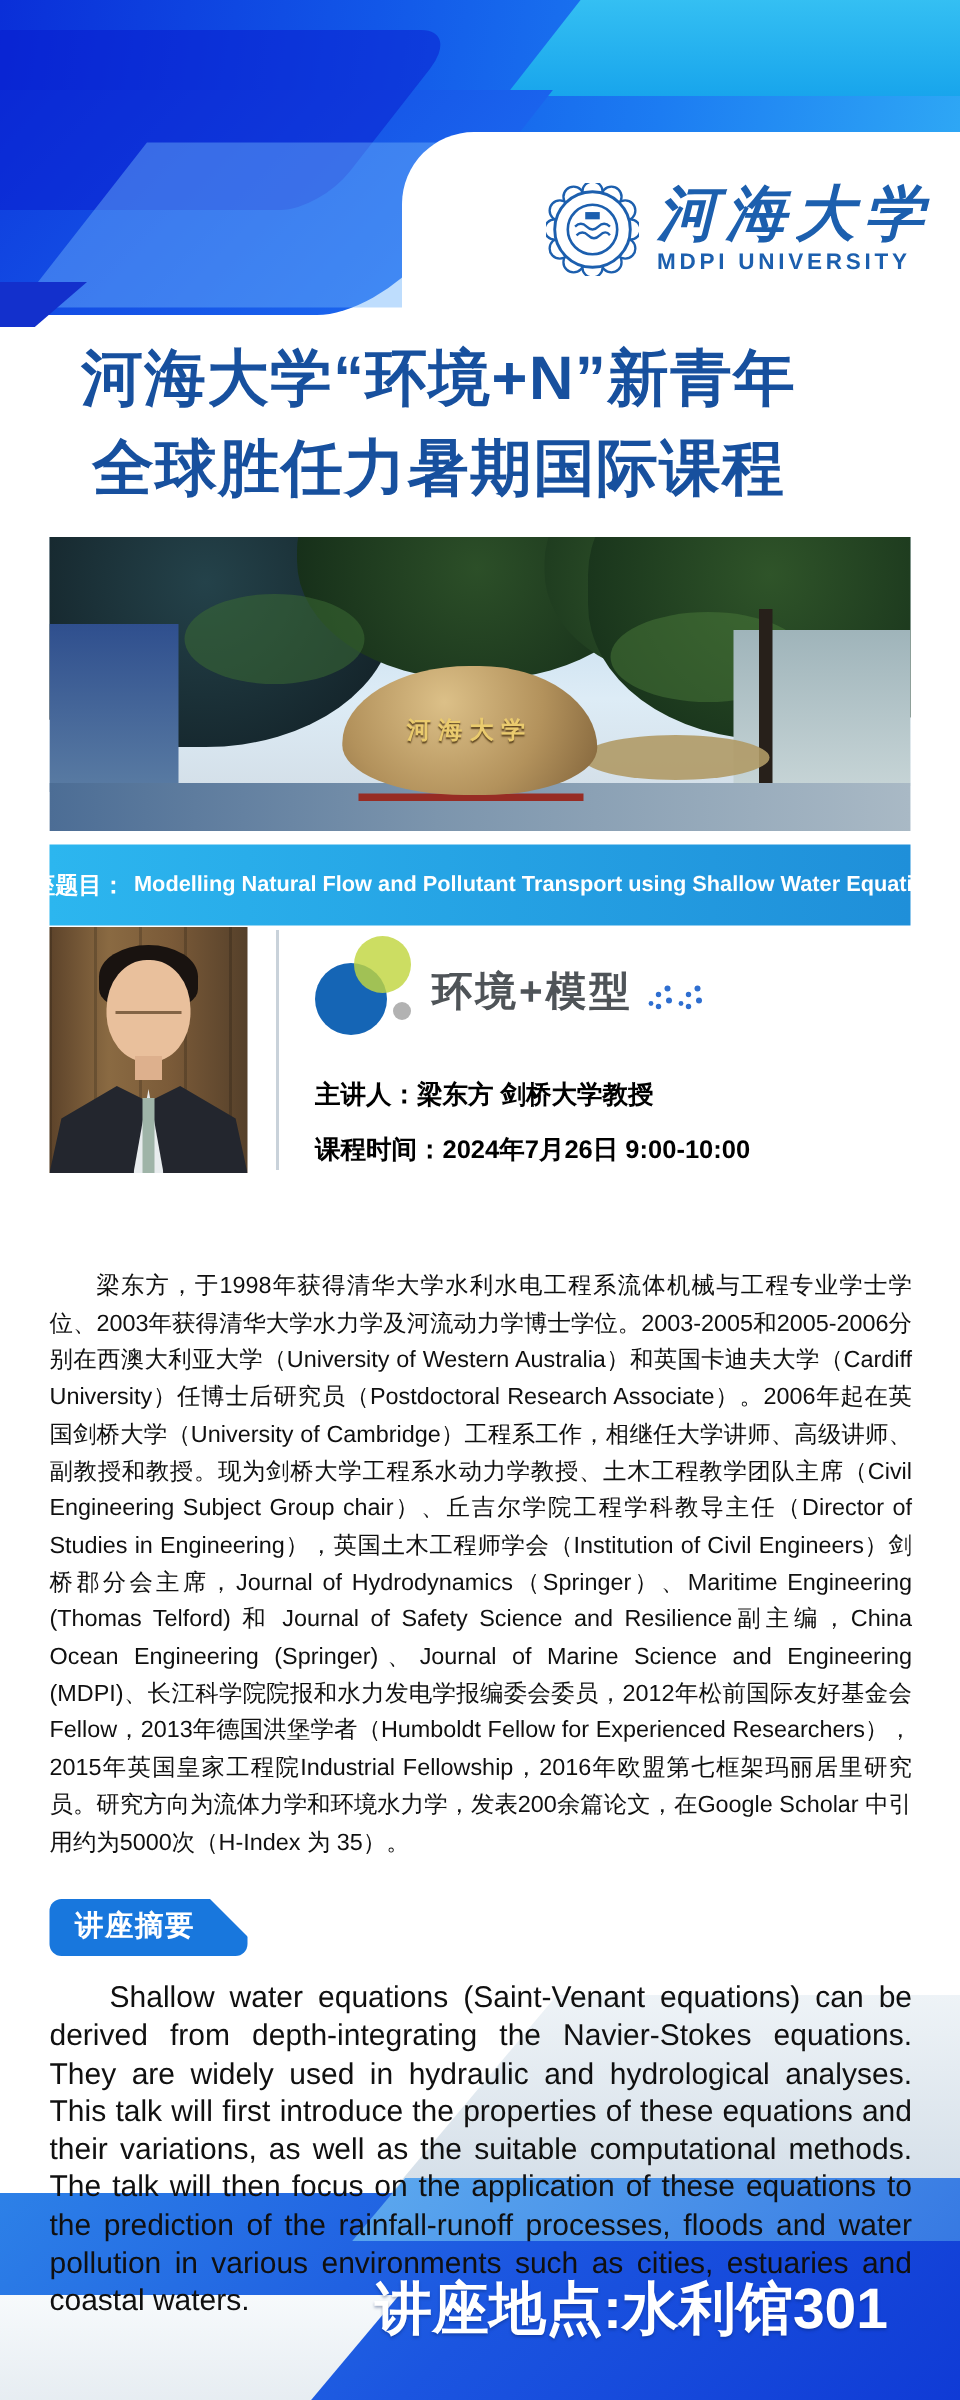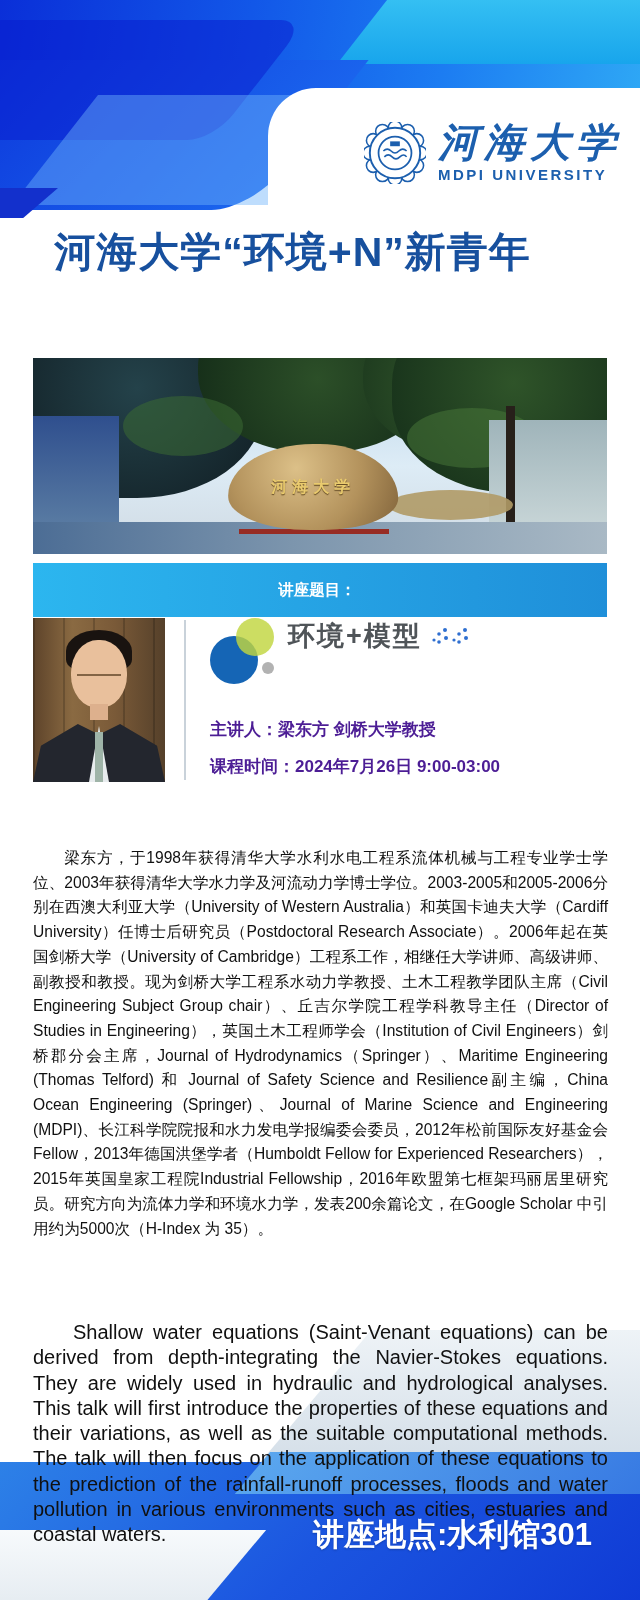--- a/index.html
+++ b/index.html
@@ -80,28 +80,28 @@
   .portrait .glasses{position:absolute;left:44px;top:46px;width:44px;height:10px;
     border-bottom:2px solid rgba(120,90,60,.9);}
   .portrait .neck{position:absolute;left:57px;top:86px;width:18px;height:16px;background:#ddb08d;}
   .portrait .suit{position:absolute;left:0;bottom:0;width:132px;height:66px;background:#23262e;
     clip-path:polygon(0 100%,6% 45%,34% 12%,50% 28%,66% 12%,94% 45%,100% 100%);}
   .portrait .shirt{position:absolute;left:56px;bottom:0;width:20px;height:56px;background:#e8ecee;
     clip-path:polygon(50% 0,0 100%,100% 100%);}
   .portrait .tie{position:absolute;left:62px;bottom:0;width:8px;height:50px;background:#9fb4a8;}
   .divider{position:absolute;left:151px;top:2px;width:2px;height:160px;background:#c9d2da;}
   .sp-right{position:absolute;left:177px;top:0;width:397px;}
-  .prog{display:flex;align-items:flex-start;height:86px;}
+  .prog{display:flex;align-items:center;height:86px;}
   .prog-logo{position:relative;width:74px;height:74px;flex:0 0 auto;}
   .pl-blue{position:absolute;left:0;top:18px;width:48px;height:48px;border-radius:50%;background:#1565b5;}
   .pl-green{position:absolute;left:26px;top:0;width:38px;height:38px;border-radius:50%;background:rgba(193,214,64,.82);}
   .pl-gray{position:absolute;left:52px;top:44px;width:12px;height:12px;border-radius:50%;background:#b2b2b2;}
   .prog-name{font-size:27px;font-weight:800;color:#4f5458;letter-spacing:2px;margin-left:4px;}
   .prog-dots{margin-left:8px;margin-top:6px;}
-  .sp-line{font-size:17px;color:#4c1d95;margin-top:14px;}
+  .sp-line{font-size:17px;color:#000000;margin-top:14px;}
   .sp-line .l{font-weight:800;}
   .sp-line .v{font-weight:600;}
 
   
   .badge{position:absolute;left:33px;width:132px;height:38px;background:#1877dd;border-radius:8px;
     color:#fff;font-size:19px;font-weight:800;line-height:38px;padding-left:17px;box-sizing:border-box;
     letter-spacing:1px;}
   .badge::after{content:'';position:absolute;right:-1px;top:-1px;width:0;height:0;
     border-top:27px solid #fff;border-left:27px solid transparent;}
   .badge-bio{top:794px;}
@@ -115,21 +115,21 @@
   
   .deco-gray{position:absolute;right:-90px;top:1330px;width:430px;height:170px;transform:skewX(-40deg);
     background:linear-gradient(180deg,#eef3f7,#cdd9e4);z-index:0;}
   .footer{position:absolute;left:0;top:1452px;width:640px;height:148px;overflow:hidden;z-index:1;}
   .ft-band{position:absolute;left:-120px;top:10px;width:980px;height:170px;transform:skewX(-40deg);
     background:linear-gradient(100deg,#2f86e8 0%,#1b55e0 45%,#0a2ed0 100%);}
   .ft-band2{position:absolute;left:260px;top:-18px;width:500px;height:60px;transform:skewX(-40deg);
     background:linear-gradient(100deg,#5aa6ee,#2f6fe0);}
   .ft-light{position:absolute;left:-210px;top:78px;width:430px;height:110px;transform:skewX(-40deg);
     background:linear-gradient(180deg,#f7fafc,#dde5ec);}
-  .ft-text{position:absolute;right:48px;top:62px;color:#fff;font-size:31px;white-space:nowrap;
+  .ft-text{position:absolute;right:48px;top:62px;color:#fff;font-size:38px;white-space:nowrap;
     text-shadow:0 1px 2px rgba(0,30,90,.35);}
   .ft-text .l{font-weight:800;}
   .ft-text .v{font-weight:600;}
 </style>
 </head>
 <body>
 
 <div class="poster">
 
   <div class="header">
@@ -163,20 +163,21 @@
       <div>
         <div class="logo-cn">河海大学</div>
         <div class="logo-en">MDPI UNIVERSITY</div>
       </div>
     </div>
     <div class="hdr-corner"></div>
   </div>
 
   <div class="main-title">
     <div>河海大学“环境+N”新青年</div>
+    <div>全球胜任力暑期国际课程</div>
   </div>
 
   <div class="photo">
     <div class="ph-trees-left"></div>
     <div class="ph-trees-mid"></div>
     <div class="ph-trees-mid2"></div>
     <div class="ph-trees-right"></div>
     <div class="ph-leaf1"></div>
     <div class="ph-leaf2"></div>
     <div class="ph-wall-left"></div>
@@ -185,20 +186,21 @@
     <div class="ph-road"></div>
     <div class="ph-bush"></div>
     <div class="ph-base"></div>
     <div class="ph-stone">
       <span>河海大学</span>
     </div>
   </div>
 
   <div class="bar">
     <span class="lbl">讲座题目：</span>
+    <span class="ttl">Modelling Natural Flow and Pollutant Transport using Shallow Water Equations</span>
   </div>
 
   <div class="speaker">
     <div class="portrait">
       <div class="wood"></div>
       <div class="hair"></div>
       <div class="face"></div>
       <div class="glasses"></div>
       <div class="neck"></div>
       <div class="suit"></div>
@@ -226,27 +228,28 @@
               <circle cx="29" cy="18" r="1.8"></circle>
             <circle cx="35" cy="6" r="2"></circle>
               <circle cx="36" cy="14" r="2"></circle>
           </g>
         </svg>
       </div>
       <div class="sp-line">
         <span class="l">主讲人：</span><span class="v">梁东方 剑桥大学教授</span>
       </div>
       <div class="sp-line">
-        <span class="l">课程时间：</span><span class="v">2024年7月26日 9:00-03:00</span>
+        <span class="l">课程时间：</span><span class="v">2024年7月26日 9:00-10:00</span>
       </div>
     </div>
   </div>
 
   <div class="para para-bio">梁东方，于1998年获得清华大学水利水电工程系流体机械与工程专业学士学位、2003年获得清华大学水力学及河流动力学博士学位。2003-2005和2005-2006分别在西澳大利亚大学（University of Western Australia）和英国卡迪夫大学（Cardiff University）任博士后研究员（Postdoctoral Research Associate）。2006年起在英国剑桥大学（University of Cambridge）工程系工作，相继任大学讲师、高级讲师、副教授和教授。现为剑桥大学工程系水动力学教授、土木工程教学团队主席（Civil Engineering Subject Group chair）、丘吉尔学院工程学科教导主任（Director of Studies in Engineering），英国土木工程师学会（Institution of Civil Engineers）剑桥郡分会主席，Journal of Hydrodynamics（Springer）、Maritime Engineering (Thomas Telford) 和 Journal of Safety Science and Resilience副主编，China Ocean Engineering (Springer)、Journal of Marine Science and Engineering (MDPI)、长江科学院院报和水力发电学报编委会委员，2012年松前国际友好基金会 Fellow，2013年德国洪堡学者（Humboldt Fellow for Experienced Researchers），2015年英国皇家工程院Industrial Fellowship，2016年欧盟第七框架玛丽居里研究员。研究方向为流体力学和环境水力学，发表200余篇论文，在Google Scholar 中引用约为5000次（H-Index 为 35）。</div>
 
+  <div class="badge badge-abs">讲座摘要</div>
   <div class="deco-gray"></div>
   <div class="para para-abs">Shallow water equations (Saint-Venant equations) can be derived from depth-integrating the Navier-Stokes equations. They are widely used in hydraulic and hydrological analyses. This talk will first introduce the properties of these equations and their variations, as well as the suitable computational methods. The talk will then focus on the application of these equations to the prediction of the rainfall-runoff processes, floods and water pollution in various environments such as cities, estuaries and coastal waters.</div>
 
   <div class="footer">
     <div class="ft-band"></div>
     <div class="ft-band2"></div>
     <div class="ft-light"></div>
     <div class="ft-text">
       <span class="l">讲座地点:</span><span class="v">水利馆301</span>
     </div>

